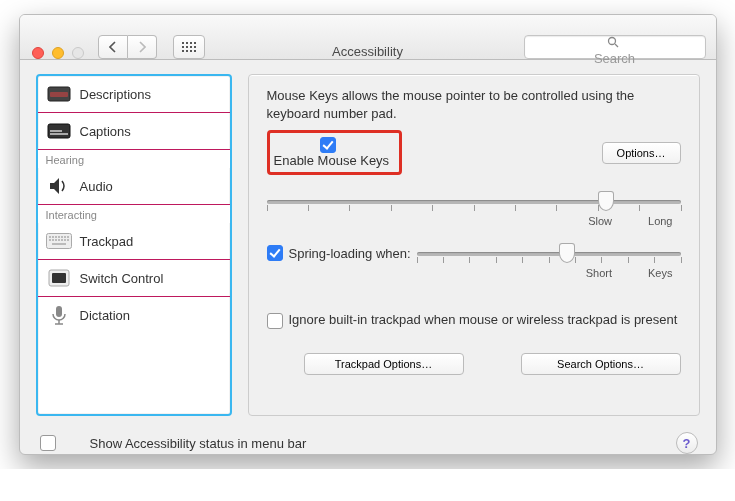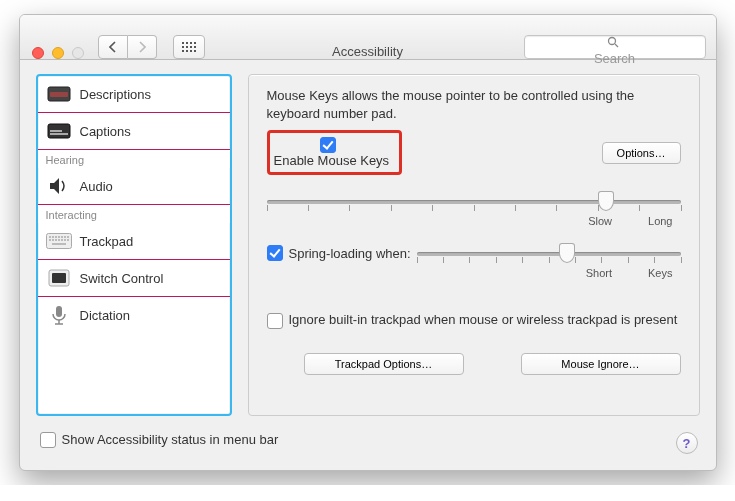--- a/index.html
+++ b/index.html
@@ -269,21 +269,23 @@
   .bottom-btns {
     display:flex;
     gap: 10px;
     justify-content:space-between;
     margin-top: 24px;
   }
   .bottom-btns .mac-button { width: 160px; text-align:center; }
 
   .footer {
     display:flex;
-    padding: 4px 18px 16px 20px;
+    align-items:center;
+    padding: 4px 18px 0 20px;
+    gap: 28px;
   }
   .help-circle {
     margin-left:auto;
     width: 20px;
     height: 20px;
     border-radius: 50%;
     border: 1px solid #bbb;
     background: linear-gradient(#ffffff,#ececec);
     display:flex;
     align-items:center;
@@ -492,21 +494,21 @@
         </div>
       </div>
 
       <div class="ignore-row">
         <span class="checkbox"></span>
         <span class="text">Ignore built-in trackpad when mouse or wireless trackpad is present</span>
       </div>
 
       <div class="bottom-btns">
         <button class="mac-button">Trackpad Options…</button>
-        <button class="mac-button">Mouse Ignore…</button>
+        <button class="mac-button">Search Options…</button>
       </div>
     </div>
   </div>
 
   <div class="footer">
     <span class="checkbox"></span>
     <span>Show Accessibility status in menu bar</span>
     <div class="help-circle">
       <span>?</span>
     </div>

